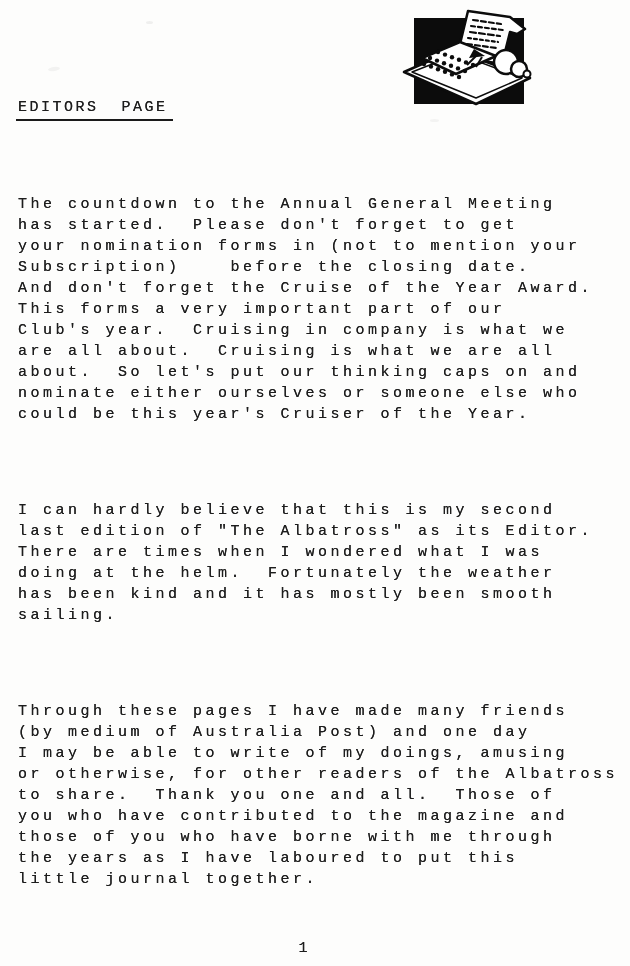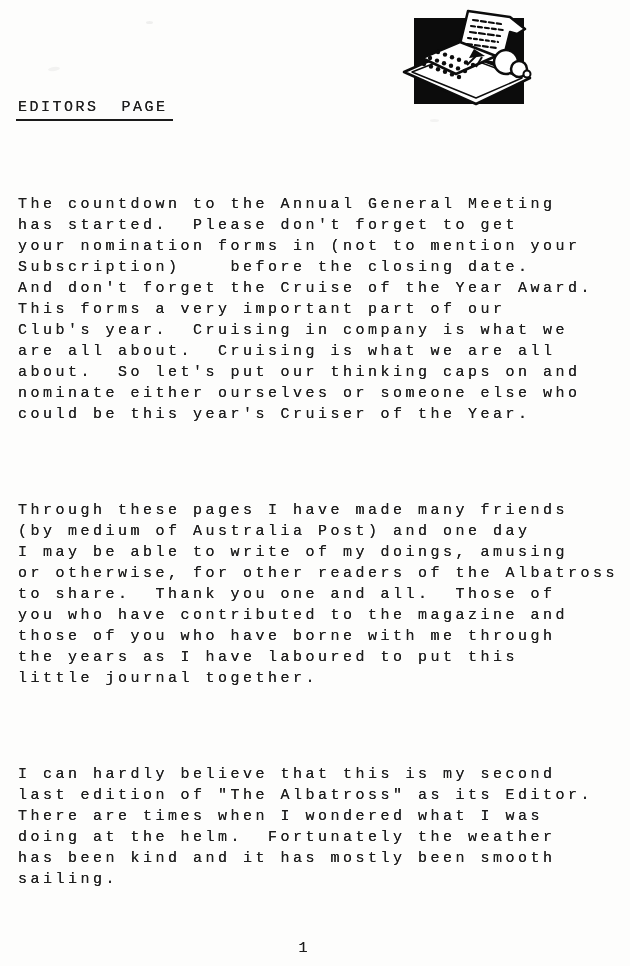--- a/index.html
+++ b/index.html
@@ -117,35 +117,35 @@
 has started.  Please don't forget to get
 your nomination forms in (not to mention your
 Subscription)    before the closing date.
 And don't forget the Cruise of the Year Award.
 This forms a very important part of our
 Club's year.  Cruising in company is what we
 are all about.  Cruising is what we are all
 about.  So let's put our thinking caps on and
 nominate either ourselves or someone else who
 could be this year's Cruiser of the Year.</p>
+    <p class="para">I can hardly believe that this is my second
+last edition of "The Albatross" as its Editor.
+There are times when I wondered what I was
+doing at the helm.  Fortunately the weather
+has been kind and it has mostly been smooth
+sailing.</p>
     <p class="para">Through these pages I have made many friends
 (by medium of Australia Post) and one day
 I may be able to write of my doings, amusing
 or otherwise, for other readers of the Albatross
 to share.  Thank you one and all.  Those of
 you who have contributed to the magazine and
 those of you who have borne with me through
 the years as I have laboured to put this
 little journal together.</p>
-    <p class="para">I can hardly believe that this is my second
-last edition of "The Albatross" as its Editor.
-There are times when I wondered what I was
-doing at the helm.  Fortunately the weather
-has been kind and it has mostly been smooth
-sailing.</p>
     <p class="para">As our Commodore so often says, and I must
 heartily agree, the"Albatross" is the glue
 that holds our club together, because no
 matter where you are, through it, you can
 keep abreast of what we as a club are doing.</p>
     
     
   </main>
 
   <div class="pageno ink">1</div>

